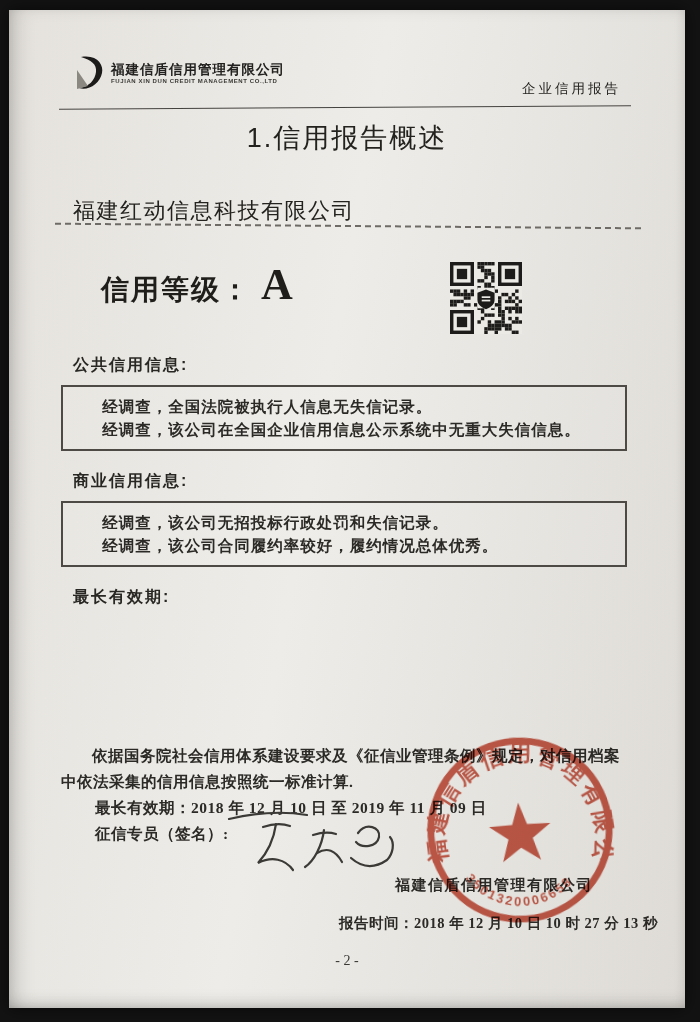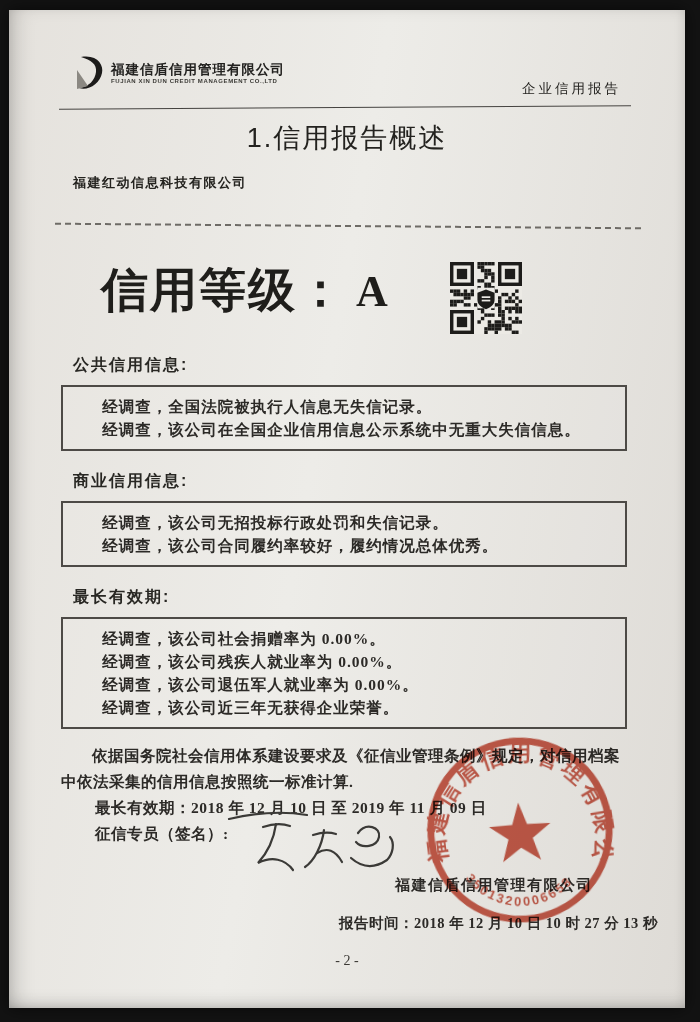--- a/index.html
+++ b/index.html
@@ -22,29 +22,29 @@
              letter-spacing:.6px; color:#3a3935; font-weight:bold; }
   .doc-type { position:absolute; right:8px; top:26px;
               font-family:"Liberation Sans","DejaVu Sans",sans-serif;
               font-weight:normal; font-size:13.5px; letter-spacing:3px; color:#262522; }
   .header-rule { position:absolute; top:97px; left:50px; right:54px; height:0;
                  border-top:1.6px solid #454340; transform:rotate(-0.35deg); }
   
   .report-title { position:absolute; top:110px; left:0; width:100%; text-align:center;
                   font-family:"Liberation Sans","DejaVu Sans",sans-serif;
                   font-weight:normal; font-size:27px; letter-spacing:2px; color:#23221f; }
-  .subject-company { position:absolute; top:164px; left:64px;
+  .subject-company { position:absolute; top:186px; left:64px;
                      font-family:"Liberation Sans","DejaVu Sans",sans-serif;
-                     font-weight:bold; font-size:13px; letter-spacing:1.5px; color:#24231f; }
+                     font-weight:normal; font-size:22px; letter-spacing:1.5px; color:#24231f; }
   .dashed-rule { position:absolute; top:215px; left:46px; right:44px; height:0;
                  border-top:2px dashed #6e6b66; transform:rotate(0.45deg); }
   
   .rating-line { position:absolute; top:249px; left:92px; display:flex; align-items:baseline; }
   .rating-label { font-family:"Liberation Sans","DejaVu Sans",sans-serif; font-weight:bold;
-                  font-size:47px; letter-spacing:2px; color:#1f1e1b; }
+                  font-size:28px; letter-spacing:2px; color:#1f1e1b; }
   .rating-grade { font-family:"Liberation Serif","DejaVu Serif",serif; font-weight:bold;
                   font-size:44px; margin-left:10px; color:#1f1e1b; }
   .qr { position:absolute; top:252px; left:441px; width:72px; height:72px; }
   
   .sections { position:absolute; top:345px; left:52px; right:58px; }
   .info-sec { margin-bottom:20px; }
   .sec-heading { font-family:"Liberation Sans","DejaVu Sans",sans-serif; font-weight:bold;
                  font-size:16px; letter-spacing:2px; color:#28272三; color:#28272 3; color:#282723;
                  height:22px; margin-bottom:8px; padding-left:12px; }
   .sec-box { border:2px solid #4d4a46; padding:8px 16px 8px 16px;
@@ -238,26 +238,20 @@
   <section class="info-sec">
     <div class="sec-heading">商业信用信息:</div>
     <div class="sec-box">
           <div class="sec-line">经调查，该公司无招投标行政处罚和失信记录。</div>
           <div class="sec-line">经调查，该公司合同履约率较好，履约情况总体优秀。</div>
         </div>
   </section>
 
   <section class="info-sec">
     <div class="sec-heading">最长有效期:</div>
-    <div class="sec-box">
-          <div class="sec-line">经调查，该公司社会捐赠率为 0.00%。</div>
-          <div class="sec-line">经调查，该公司残疾人就业率为 0.00%。</div>
-          <div class="sec-line">经调查，该公司退伍军人就业率为 0.00%。</div>
-          <div class="sec-line">经调查，该公司近三年无获得企业荣誉。</div>
-        </div>
   </section>
 </div>
 
   <div class="note-block">
     <div class="note-l1">依据国务院社会信用体系建设要求及《征信业管理条例》规定，对信用档案</div>
     <div>中依法采集的信用信息按照统一标准计算.</div>
     <div class="indented">最长有效期：2018 年 12 月 10 日  至  2019 年 11 月 09 日</div>
     <div class="indented">征信专员（签名）:</div>
   </div>
 

